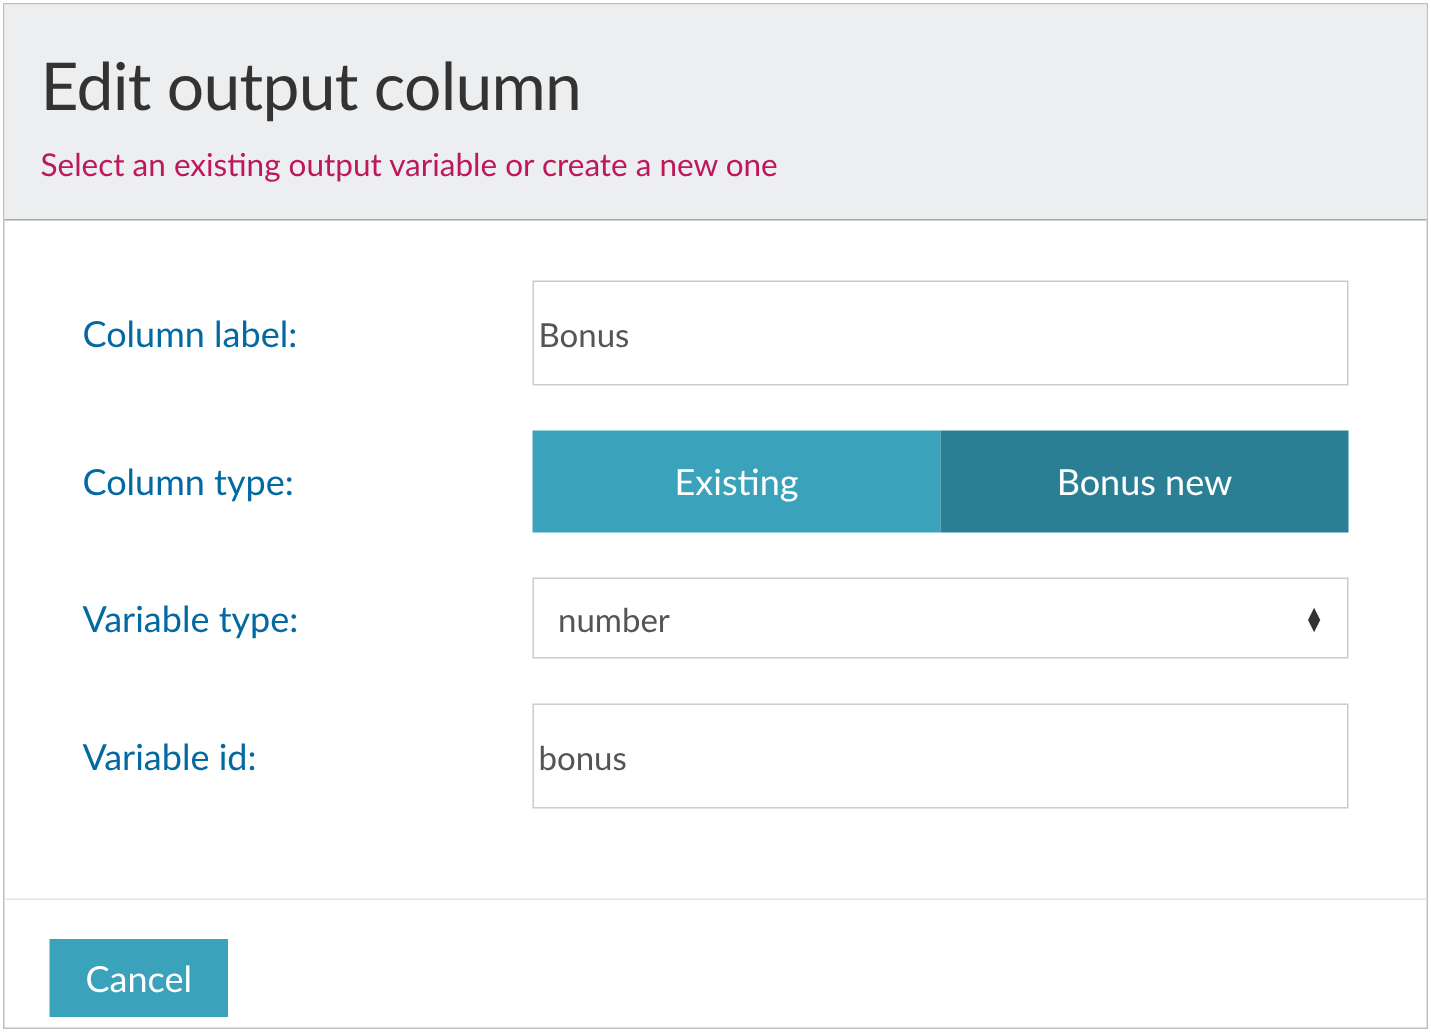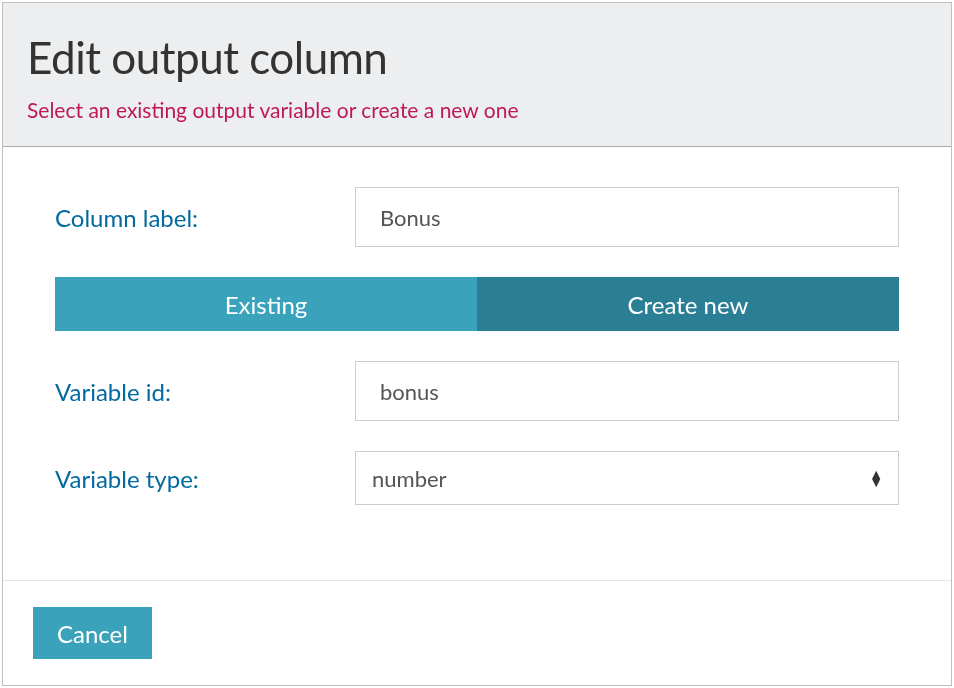--- a/index.html
+++ b/index.html
@@ -53,36 +53,36 @@
       width: 300px;
       font-size: 24px;
       color: #0369a1;
       font-weight: 400;
     }
     .form-control-wrap {
       flex: 1;
     }
     .form-input {
       width: 100%;
-      height: 60px;
-      padding: 0 24px;
+      height: 70px;
+      padding: 0 3px;
       font-size: 22px;
       color: #555;
       border: 1px solid #ccc;
       background: #fff;
       font-family: inherit;
       outline: none;
     }
     .toggle-group {
       display: flex;
       width: 100%;
     }
     .toggle-btn {
       flex: 1;
-      height: 54px;
+      height: 68px;
       border: none;
       font-size: 24px;
       font-weight: 400;
       color: #fff;
       cursor: pointer;
       font-family: inherit;
     }
     .toggle-btn.inactive {
       background: #3aa2bb;
     }
@@ -151,48 +151,49 @@
   <div class="dialog-body">
 
     <div class="form-row">
       <label class="form-label">Column label:</label>
       <div class="form-control-wrap">
         <input type="text" class="form-input" value="Bonus" style="">
       </div>
     </div>
 
     <div class="form-row">
+      <label class="form-label">Column type:</label>
       <div class="form-control-wrap">
         <div class="toggle-group">
           <button class="toggle-btn inactive">Existing</button>
-          <button class="toggle-btn active">Create new</button>
+          <button class="toggle-btn active">Bonus new</button>
         </div>
-      </div>
-    </div>
-
-    <div class="form-row">
-      <label class="form-label">Variable id:</label>
-      <div class="form-control-wrap">
-        <input type="text" class="form-input" value="bonus" style="">
       </div>
     </div>
 
     <div class="form-row">
       <label class="form-label">Variable type:</label>
       <div class="form-control-wrap">
         <div class="select-wrap">
           <select class="form-select">
             <option>number</option>
           </select>
           <span class="select-arrows">
             <span>▲</span>
             <span>▼</span>
           </span>
         </div>
       </div>
     </div>
 
+    <div class="form-row">
+      <label class="form-label">Variable id:</label>
+      <div class="form-control-wrap">
+        <input type="text" class="form-input" value="bonus" style="">
+      </div>
+    </div>
+
   </div>
 
   <div class="dialog-footer">
     <button class="btn">Cancel</button>
   </div>
 </div>
 
 </body></html>

